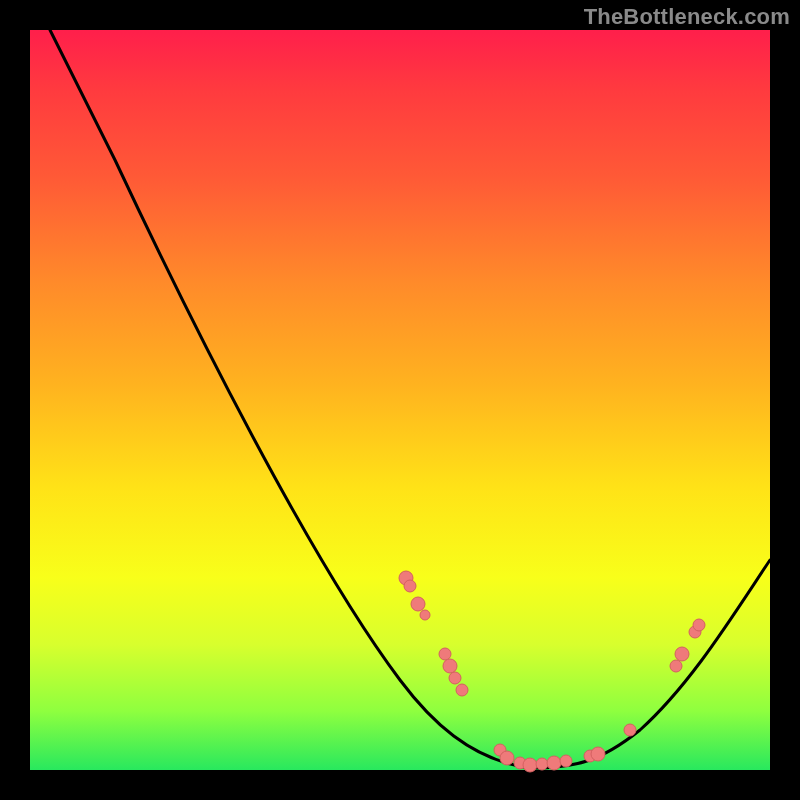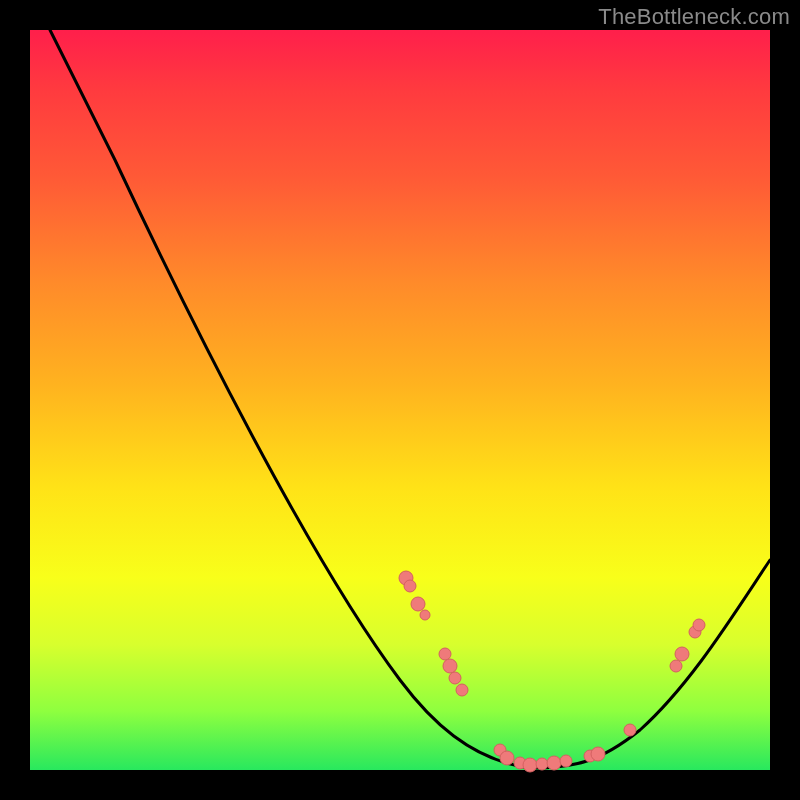--- a/index.html
+++ b/index.html
@@ -17,21 +17,21 @@
     width: 800px;
     height: 800px;
     background: #000;
   }
   .watermark {
     position: absolute;
     top: 4px;
     right: 10px;
     font-family: Arial, Helvetica, sans-serif;
     font-size: 22px;
-    font-weight: 400;
+    font-weight: 700;
     color: #8a8a8a;
     letter-spacing: 0.2px;
   }
   .plot {
     position: absolute;
     left: 30px;
     top: 30px;
     width: 740px;
     height: 740px;
     

